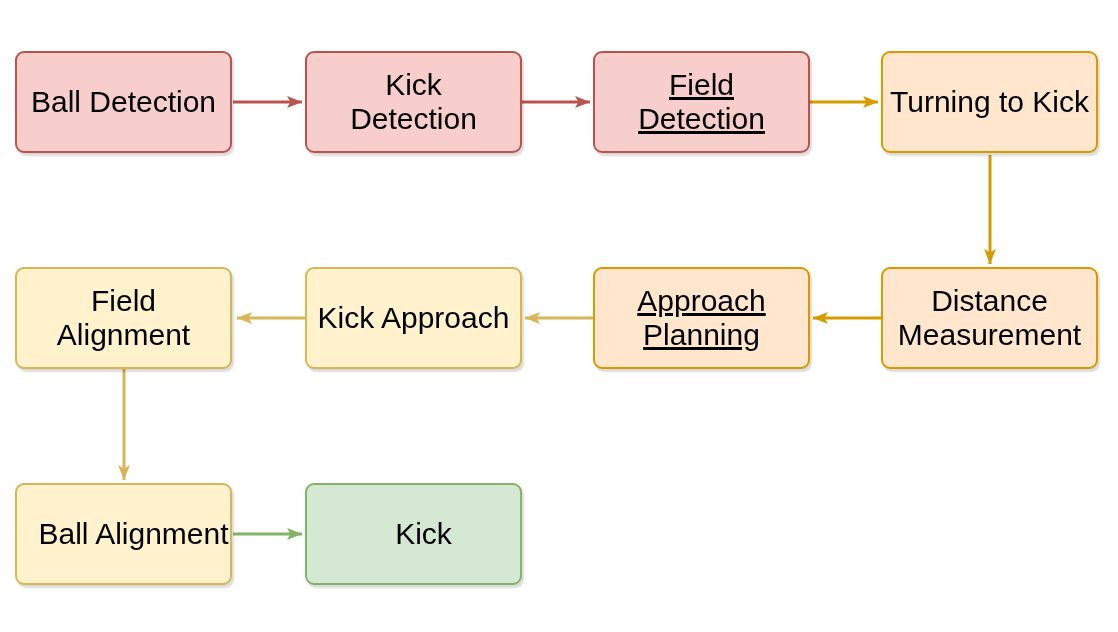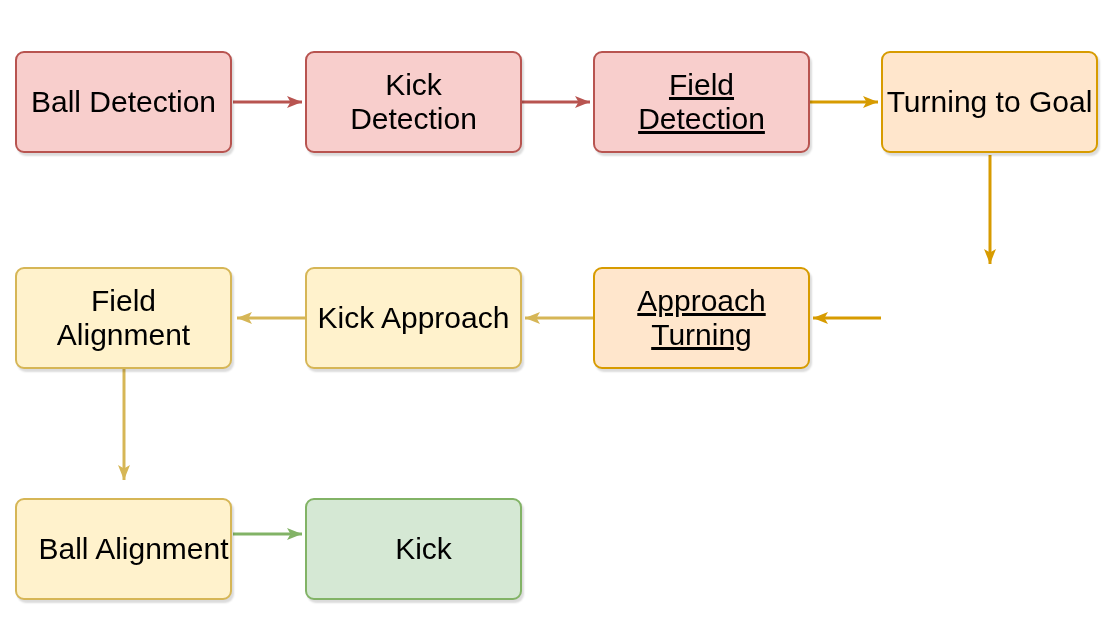--- a/index.html
+++ b/index.html
@@ -52,21 +52,21 @@
   .theme-yellow { background: #fff2cc; border-color: #d6b656; }
   .theme-green  { background: #d5e8d4; border-color: #82b366; align-items: center; }
 
   
   .c1 { left: 15px; }
   .c2 { left: 305px; }
   .c3 { left: 593px; text-decoration: underline; }
   .c4 { left: 881px; }
   .r1 { top: 51px; }
   .r2 { top: 267px; }
-  .r3 { top: 498px; padding-left: 20px; }
+  .r3 { top: 483px; padding-left: 20px; }
 </style>
 </head>
 <body>
 
 <div class="canvas">
 
   <svg class="edges" viewBox="0 0 1118 632" xmlns="http://www.w3.org/2000/svg">
     <defs>
       <marker id="ah-red" markerWidth="18" markerHeight="14" refX="16" refY="7" orient="auto" markerUnits="userSpaceOnUse">
         <path d="M1,1 L16,7 L1,13 L4.5,7 Z" fill="#b85450"></path>
@@ -96,25 +96,28 @@
   <div class="node theme-red c1 r1">
     <span class="label">Ball Detection</span>
   </div>
   <div class="node theme-red narrow c2 r1">
     <span class="label">Kick Detection</span>
   </div>
   <div class="node theme-red narrow c3 r1">
     <span class="label">Field Detection</span>
   </div>
   <div class="node theme-orange c4 r1">
-    <span class="label">Turning to Goal</span>
+    <span class="label">Turning to Kick</span>
   </div>
 
+  <div class="node theme-orange narrow c4 r2">
+    <span class="label">Distance Measurement</span>
+  </div>
   <div class="node theme-orange narrow c3 r2">
-    <span class="label">Approach Turning</span>
+    <span class="label">Approach Planning</span>
   </div>
   <div class="node theme-yellow c2 r2">
     <span class="label">Kick Approach</span>
   </div>
   <div class="node theme-yellow narrow c1 r2">
     <span class="label">Field Alignment</span>
   </div>
 
   <div class="node theme-yellow c1 r3">
     <span class="label">Ball Alignment</span>

